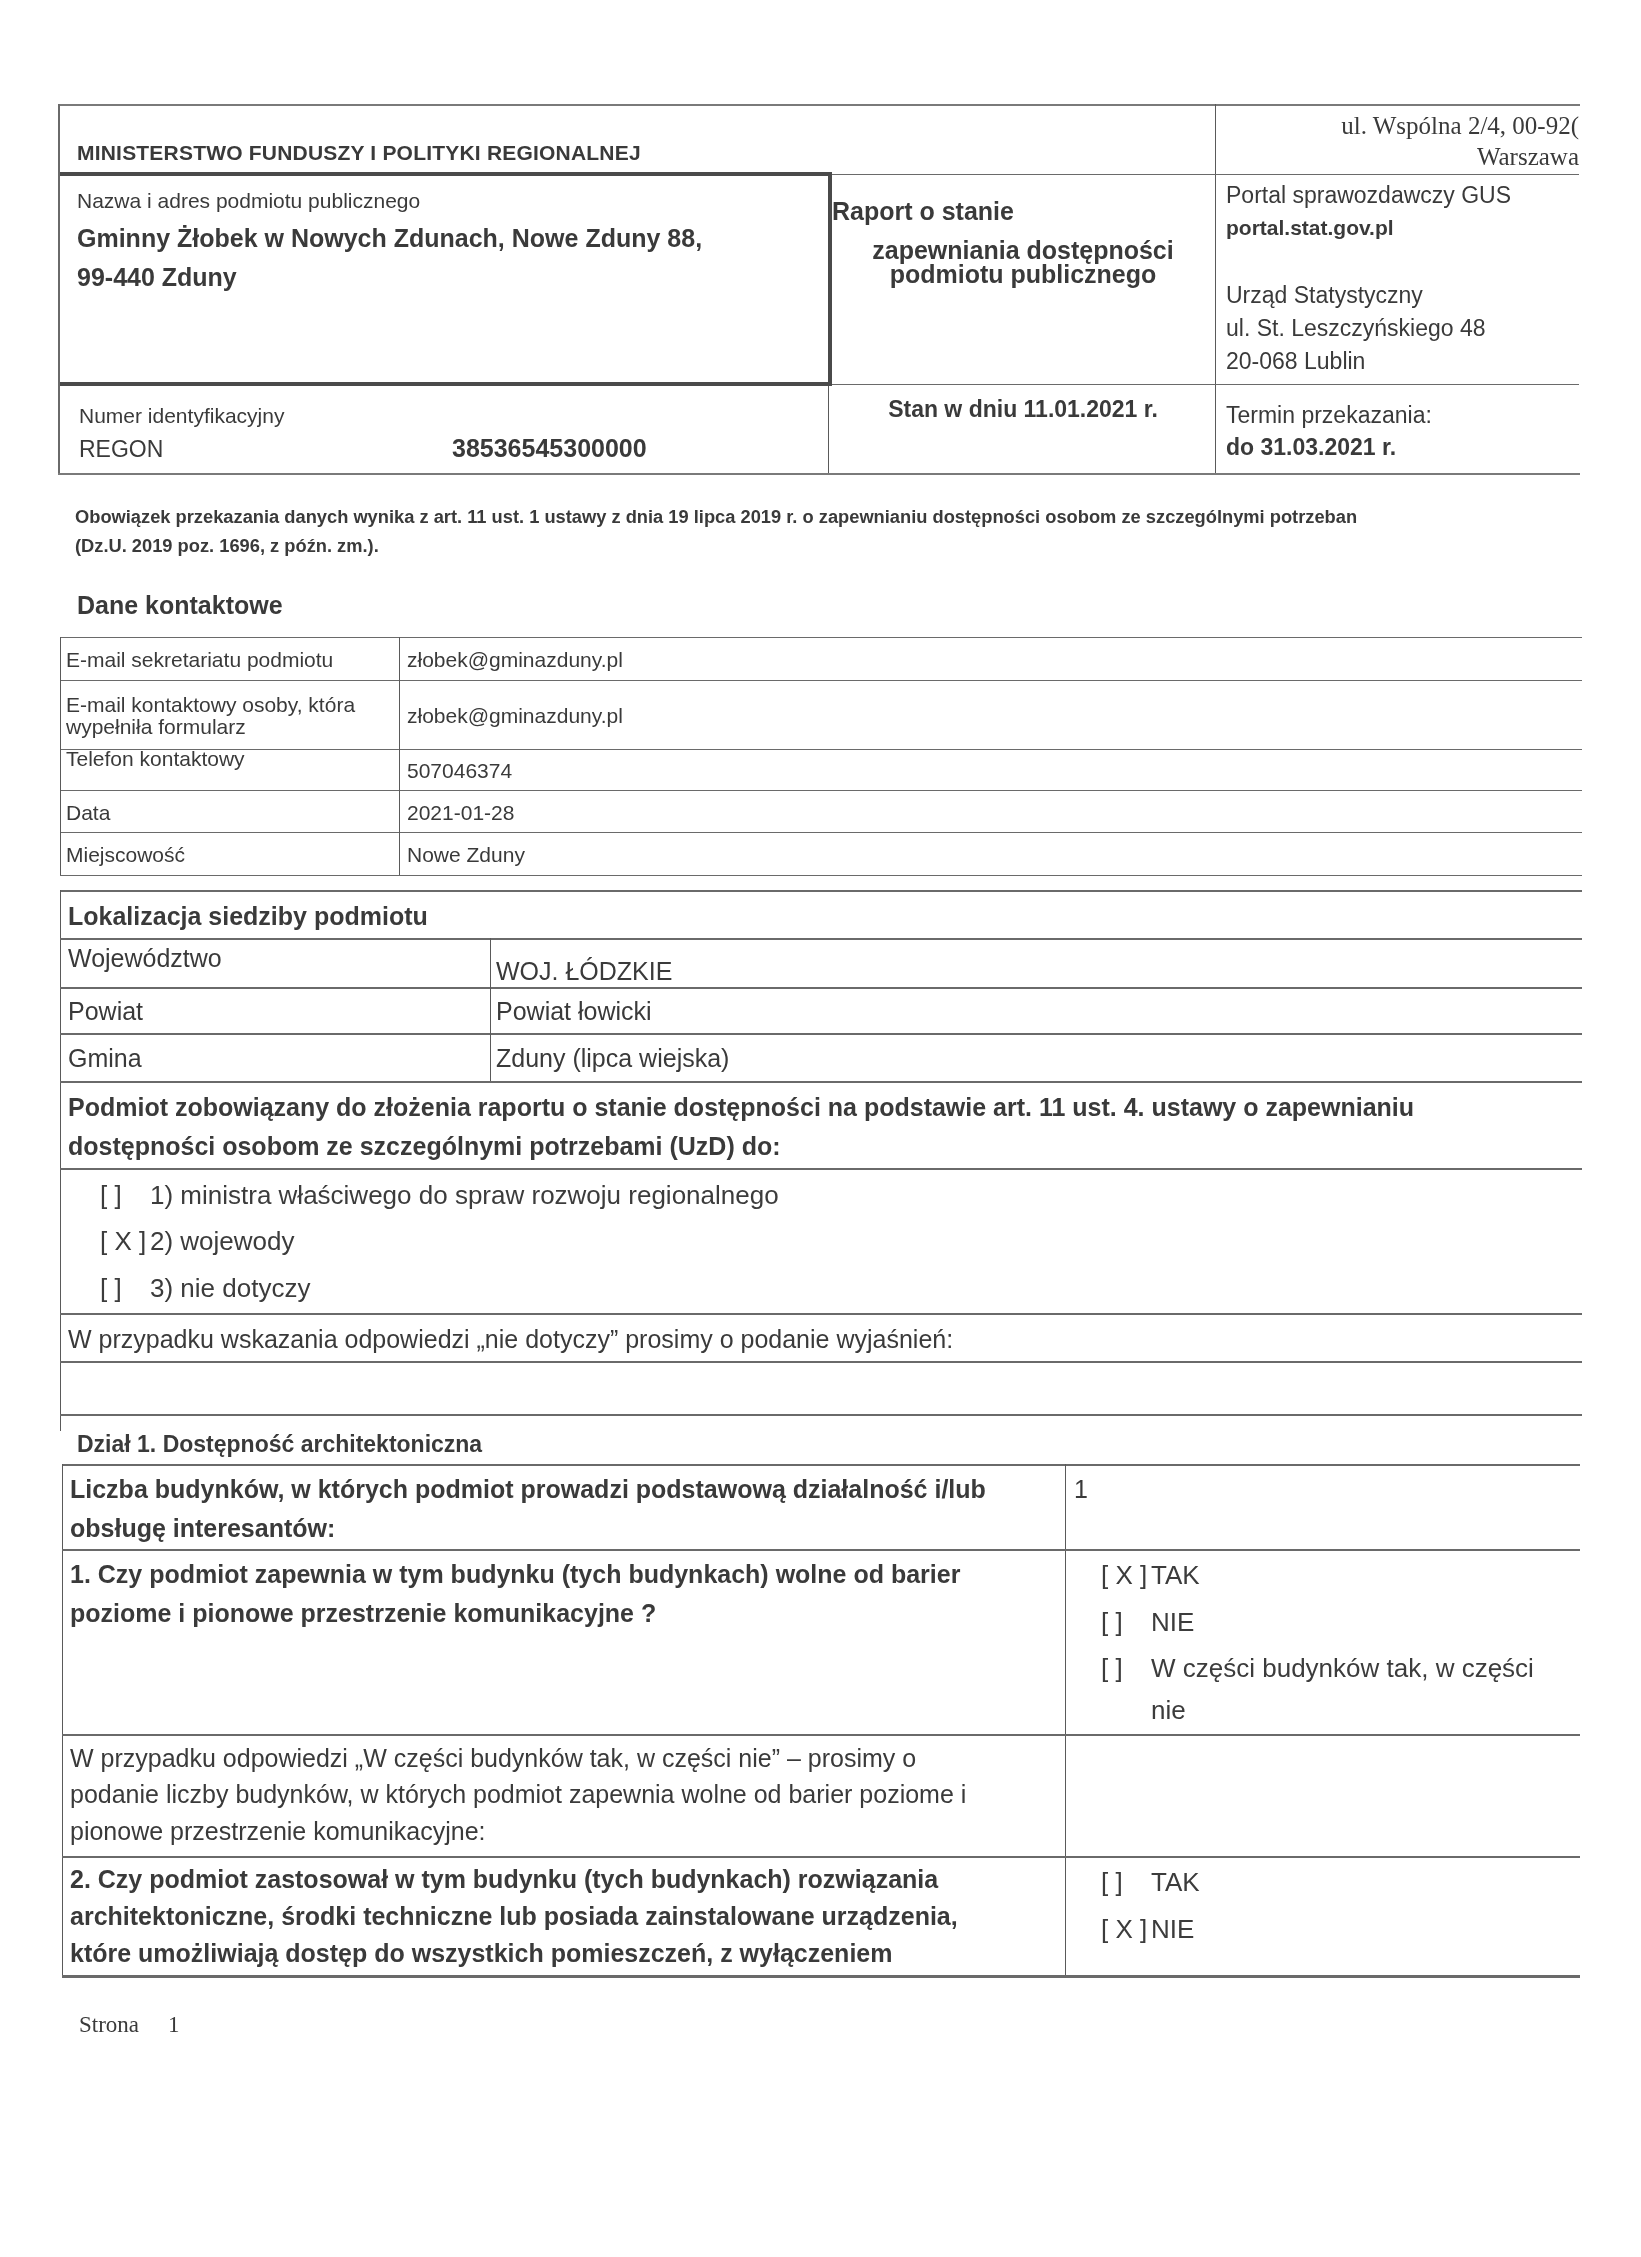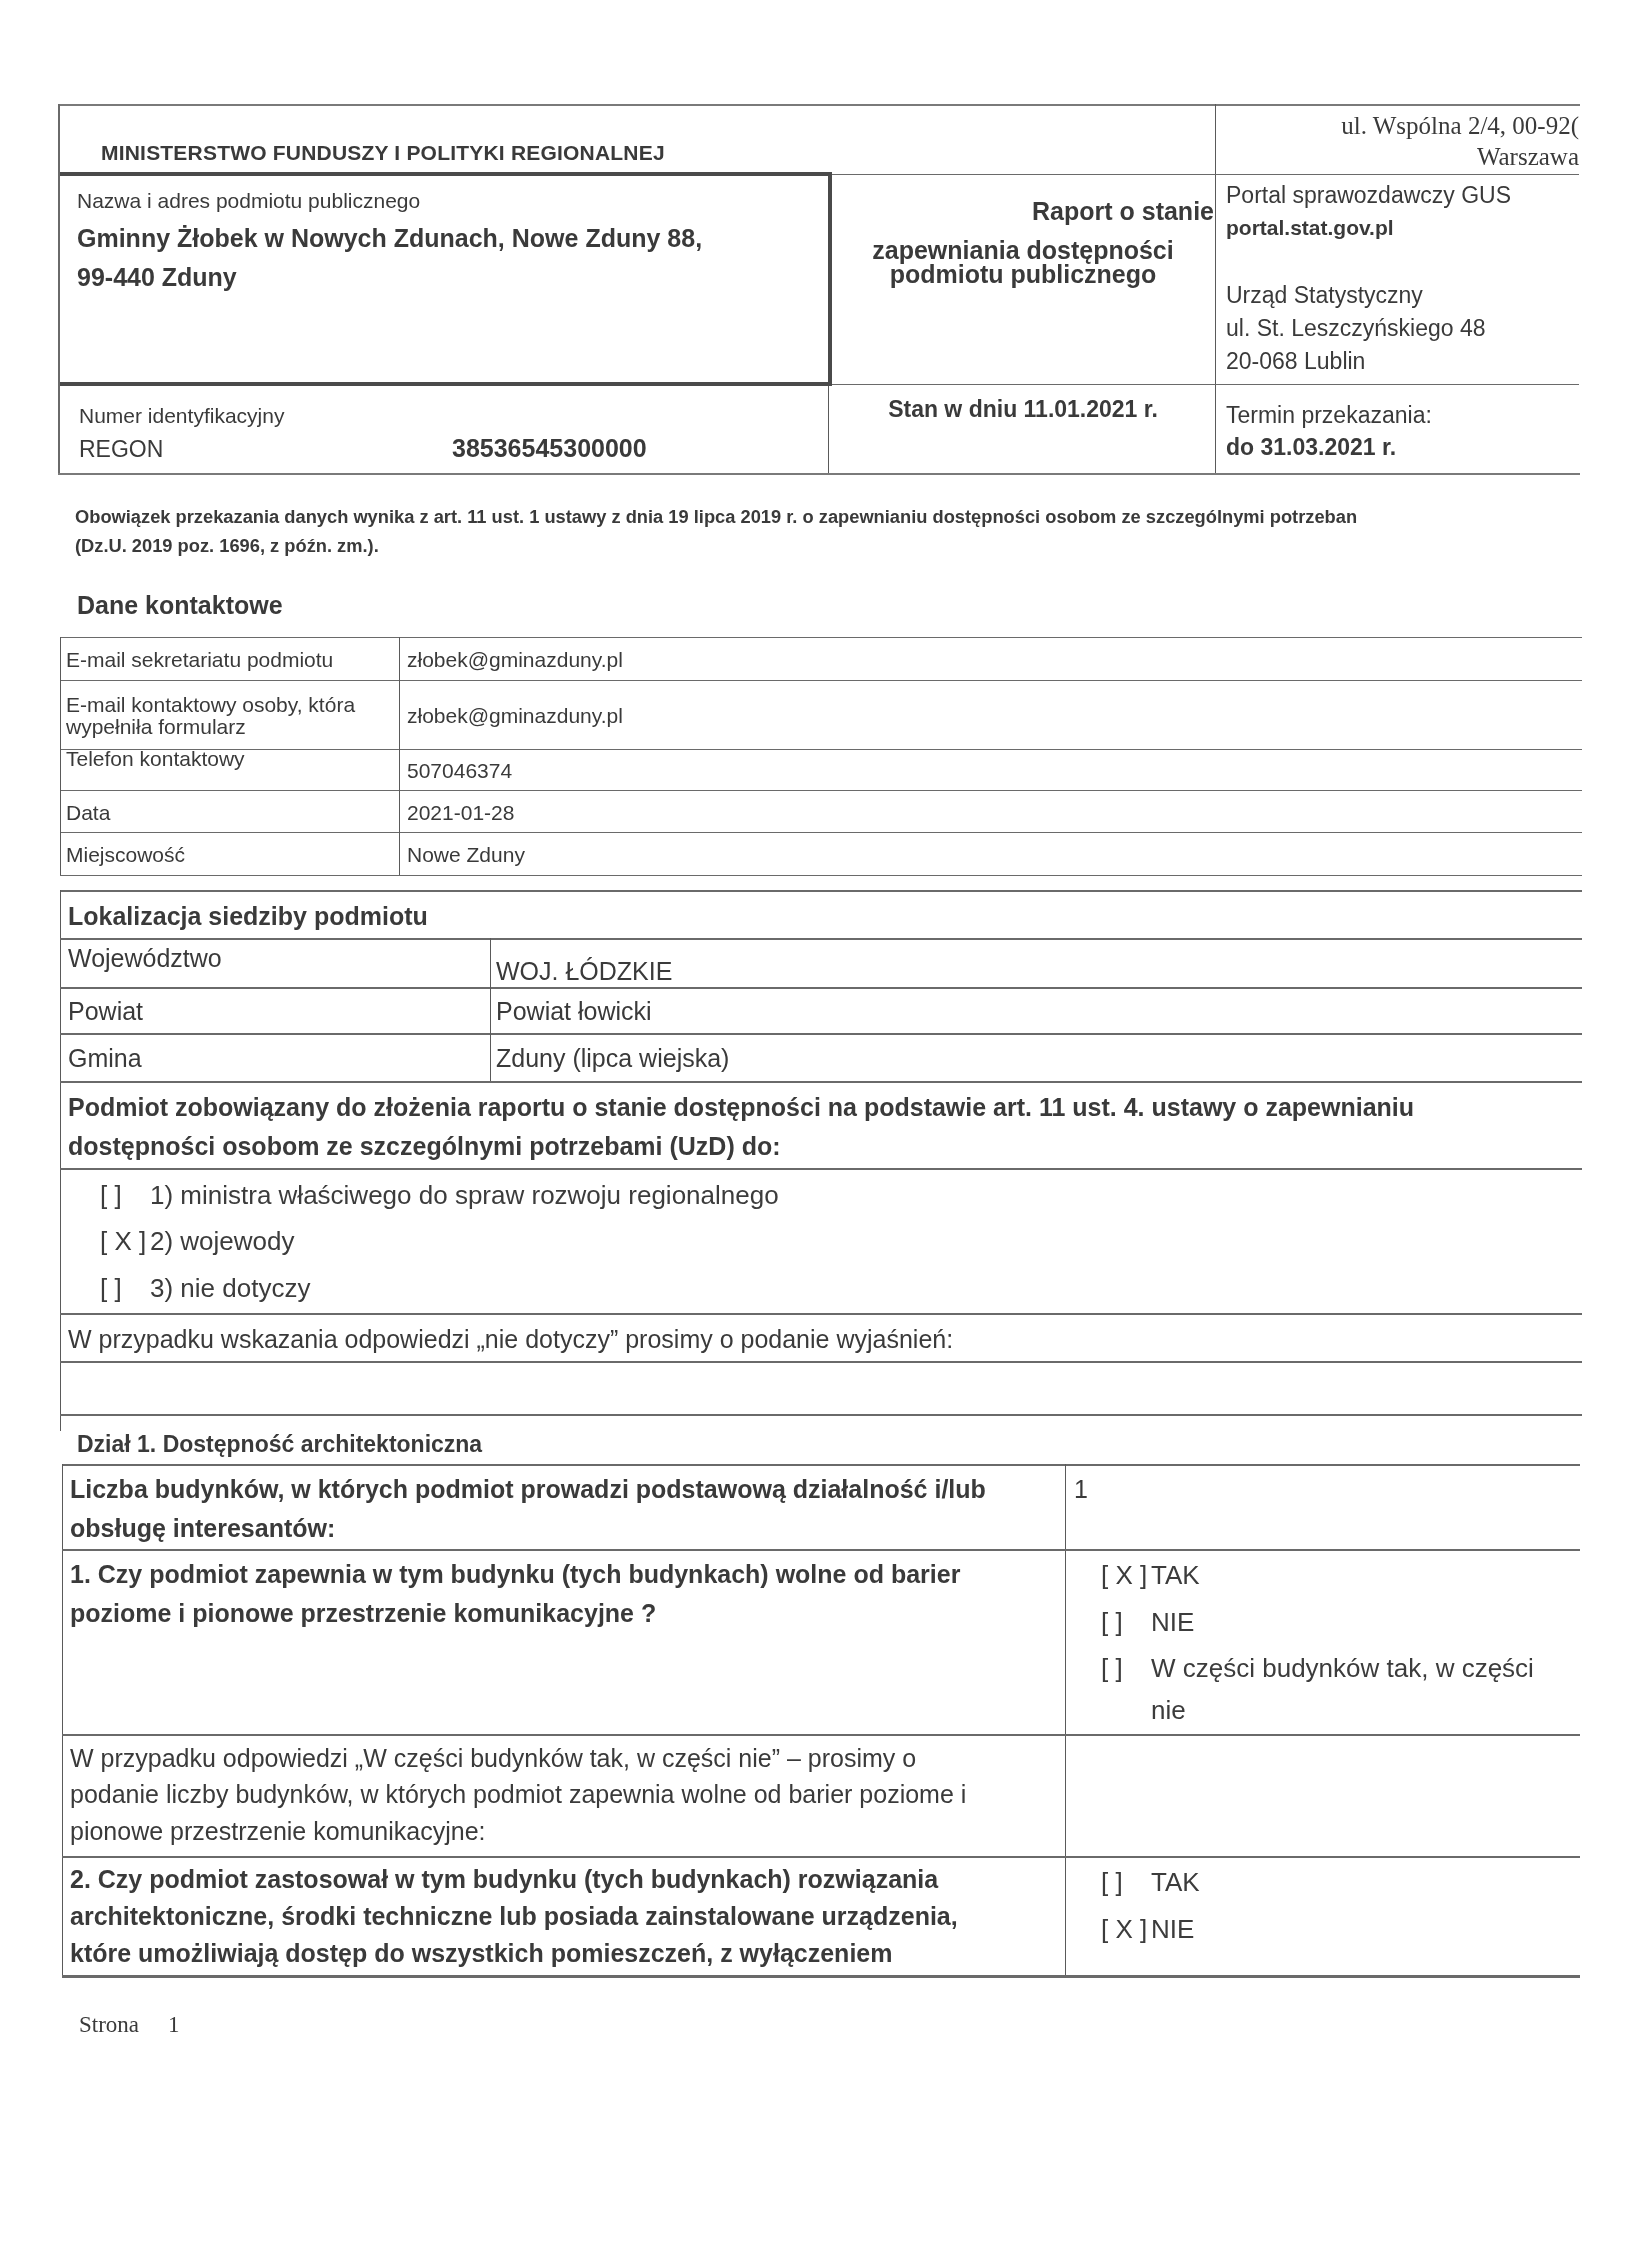--- a/index.html
+++ b/index.html
@@ -24,34 +24,34 @@
 <body>
 
 <div>
 
   <div class="hline dbl" style="left:58px; top:104px; width:1522px;"></div>
 
   <div class="vline" style="left:58px; top:104px; height:371px; border-left:2.9px double #6a6a6a;"></div>
 
   <div class="vline" style="left:1215px; top:104px; height:371px;"></div>
 
-  <div class="abs bold t22" style="left:77px; top:141px; letter-spacing:0.2px;margin-left:24px;">MINISTERSTWO FUNDUSZY I POLITYKI REGIONALNEJ</div>
+  <div class="abs bold t22" style="left:77px; top:141px; letter-spacing:0.2px;">MINISTERSTWO FUNDUSZY I POLITYKI REGIONALNEJ</div>
   <div class="abs serif t26" style="right:62px; top:112px; text-align:right; width:386px;">ul. Wspólna 2/4, 00-92(</div>
   <div class="abs serif t26" style="right:62px; top:143px; text-align:right; width:386px;">Warszawa</div>
 
   <div class="hline thick" style="left:60px; top:172px; width:772px;"></div>
   <div class="hline" style="left:832px; top:174px; width:747px;"></div>
 
   <div class="vline thick" style="left:828px; top:174px; height:212px;"></div>
 
   <div class="abs t22" style="left:77px; top:189px;">Nazwa i adres podmiotu publicznego</div>
   <div class="abs bold t26" style="left:77px; top:224px;">Gminny Żłobek w Nowych Zdunach, Nowe Zduny 88,</div>
   <div class="abs bold t26" style="left:77px; top:263px;">99-440 Zduny</div>
 
-  <div class="abs bold t26" style="left:832px; top:197px; width:382px; text-align:right;">Raport o stanie</div>
+  <div class="abs bold t26" style="left:832px; top:197px; width:382px; text-align:left;">Raport o stanie</div>
   <div class="abs bold t26" style="left:832px; top:236px; width:382px; text-align:center;">zapewniania dostępności</div>
   <div class="abs bold t26" style="left:832px; top:260px; width:382px; text-align:center;">podmiotu publicznego</div>
 
   <div class="abs t24" style="left:1226px; top:182px;">Portal sprawozdawczy GUS</div>
   <div class="abs bold t22" style="left:1226px; top:216px;">portal.stat.gov.pl</div>
   <div class="abs t24" style="left:1226px; top:282px;">Urząd Statystyczny</div>
   <div class="abs t24" style="left:1226px; top:315px;">ul. St. Leszczyńskiego 48</div>
   <div class="abs t24" style="left:1226px; top:348px;">20-068 Lublin</div>
 
   <div class="hline thick" style="left:60px; top:382px; width:772px;"></div>

